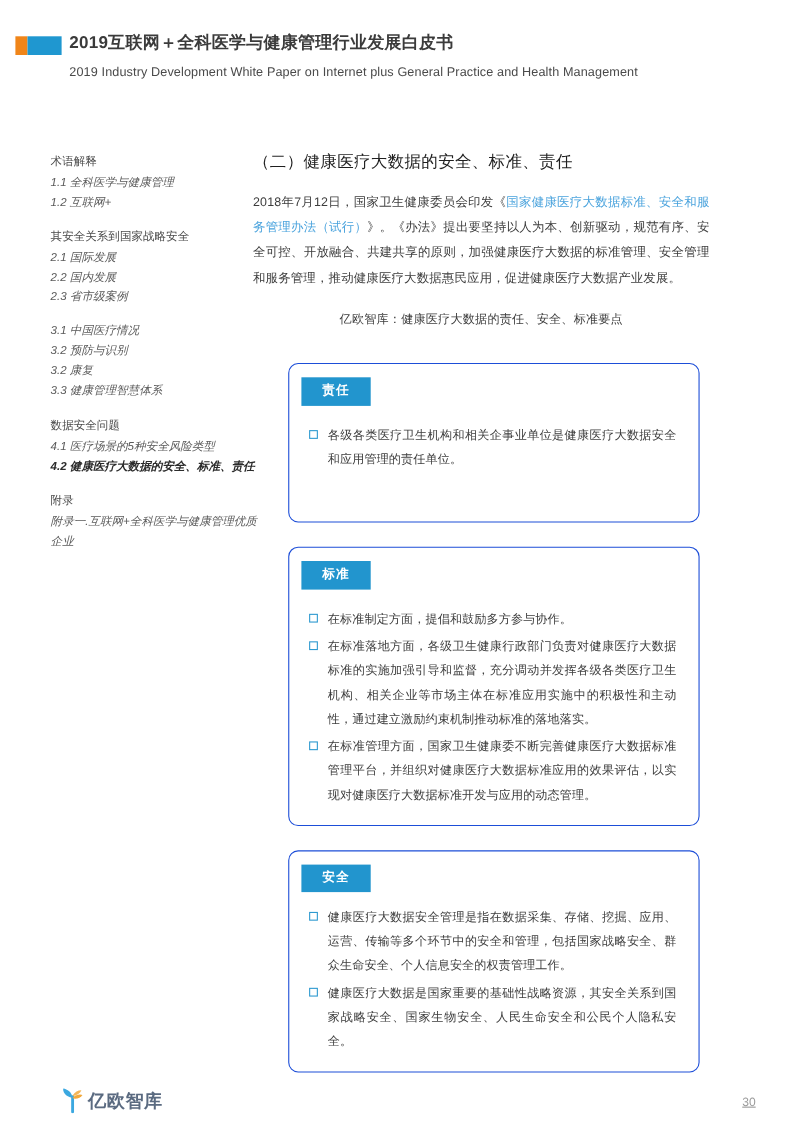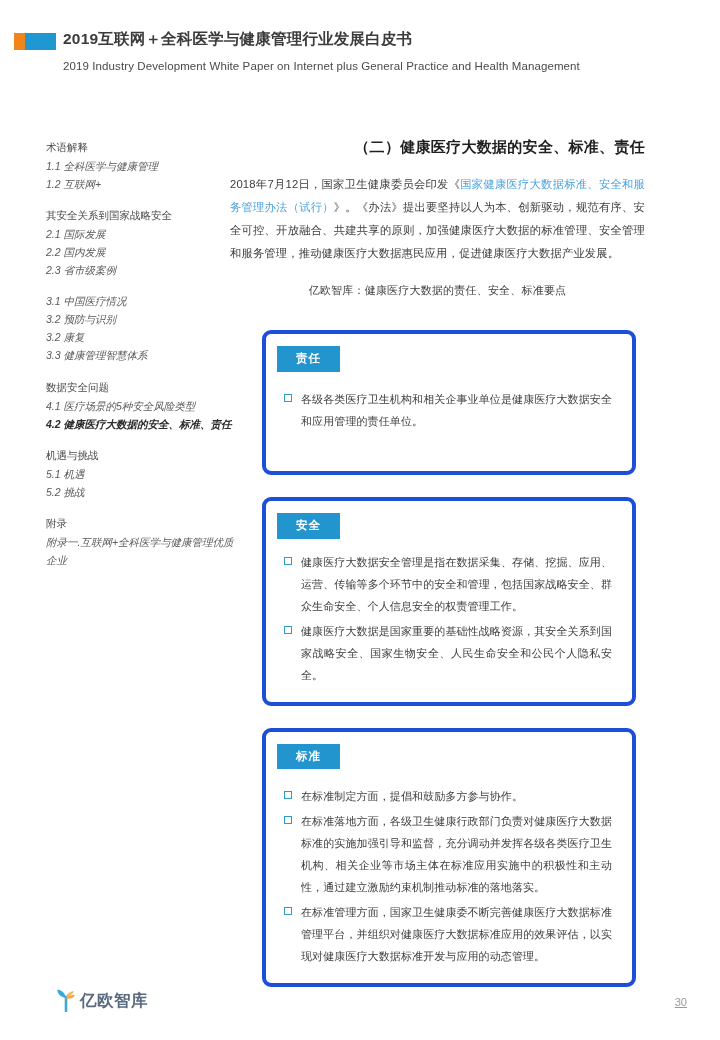--- a/index.html
+++ b/index.html
@@ -83,25 +83,24 @@
   
   .main {
     position: absolute;
     top: 138px;
     left: 230px;
     width: 415px;
   }
 
   .section-title {
     font-size: 15px;
-    font-weight: bold;
+    font-weight: normal;
     color: #1f1f1f;
     letter-spacing: 0.3px;
     margin-bottom: 16px;
-    text-align: right;
   }
 
   .body-para {
     font-size: 11.3px;
     line-height: 2.05;
     color: #3d3d3d;
     text-align: justify;
     letter-spacing: 0.15px;
   }
   .body-para .doc-link {
@@ -118,21 +117,21 @@
 
   
   .cards {
     position: absolute;
     top: 330px;
     left: 262px;
     width: 374px;
   }
   .card {
     position: relative;
-    border: 4px solid #1d4ed8;
+    border: 1px solid #1d4ed8;
     border-radius: 9px;
     background: #ffffff;
     margin-bottom: 22px;
     padding: 0 0 14px 0;
   }
   .card:last-child { margin-bottom: 0; }
 
   .card-tab {
     display: inline-block;
     background: #2295ce;
@@ -239,25 +238,20 @@
     <div class="toc-item">3.2 康复</div>
     <div class="toc-item">3.3 健康管理智慧体系</div>
   </div>
 
   <div class="toc-group">
     <div class="toc-heading">数据安全问题</div>
     <div class="toc-item">4.1 医疗场景的5种安全风险类型</div>
     <div class="toc-item active">4.2 健康医疗大数据的安全、标准、责任</div>
   </div>
 
-  <div class="toc-group">
-    <div class="toc-heading">机遇与挑战</div>
-    <div class="toc-item">5.1 机遇</div>
-    <div class="toc-item">5.2 挑战</div>
-  </div>
 
   <div class="toc-group">
     <div class="toc-heading">附录</div>
     <div class="toc-item">附录一.互联网+全科医学与健康管理优质企业</div>
   </div>
 
 </nav>
 
 <main class="main">
   <h1 class="section-title">（二）健康医疗大数据的安全、标准、责任</h1>
@@ -270,48 +264,48 @@
   <div class="card card-1">
     <div class="card-tab">责任</div>
     <div class="card-body">
       <div class="bullet-row">
         <span class="bullet-mark"></span>
         <span class="bullet-text">各级各类医疗卫生机构和相关企事业单位是健康医疗大数据安全和应用管理的责任单位。</span>
       </div>
     </div>
   </div>
 
+  <div class="card card-3">
+    <div class="card-tab">标准</div>
+    <div class="card-body">
+      <div class="bullet-row">
+        <span class="bullet-mark"></span>
+        <span class="bullet-text">在标准制定方面，提倡和鼓励多方参与协作。</span>
+      </div>
+      <div class="bullet-row">
+        <span class="bullet-mark"></span>
+        <span class="bullet-text">在标准落地方面，各级卫生健康行政部门负责对健康医疗大数据标准的实施加强引导和监督，充分调动并发挥各级各类医疗卫生机构、相关企业等市场主体在标准应用实施中的积极性和主动性，通过建立激励约束机制推动标准的落地落实。</span>
+      </div>
+      <div class="bullet-row">
+        <span class="bullet-mark"></span>
+        <span class="bullet-text">在标准管理方面，国家卫生健康委不断完善健康医疗大数据标准管理平台，并组织对健康医疗大数据标准应用的效果评估，以实现对健康医疗大数据标准开发与应用的动态管理。</span>
+      </div>
+    </div>
+  </div>
+
   <div class="card card-2">
     <div class="card-tab">安全</div>
     <div class="card-body tight">
       <div class="bullet-row">
         <span class="bullet-mark"></span>
         <span class="bullet-text">健康医疗大数据安全管理是指在数据采集、存储、挖掘、应用、运营、传输等多个环节中的安全和管理，包括国家战略安全、群众生命安全、个人信息安全的权责管理工作。</span>
       </div>
       <div class="bullet-row">
         <span class="bullet-mark"></span>
         <span class="bullet-text">健康医疗大数据是国家重要的基础性战略资源，其安全关系到国家战略安全、国家生物安全、人民生命安全和公民个人隐私安全。</span>
-      </div>
-    </div>
-  </div>
-
-  <div class="card card-3">
-    <div class="card-tab">标准</div>
-    <div class="card-body">
-      <div class="bullet-row">
-        <span class="bullet-mark"></span>
-        <span class="bullet-text">在标准制定方面，提倡和鼓励多方参与协作。</span>
-      </div>
-      <div class="bullet-row">
-        <span class="bullet-mark"></span>
-        <span class="bullet-text">在标准落地方面，各级卫生健康行政部门负责对健康医疗大数据标准的实施加强引导和监督，充分调动并发挥各级各类医疗卫生机构、相关企业等市场主体在标准应用实施中的积极性和主动性，通过建立激励约束机制推动标准的落地落实。</span>
-      </div>
-      <div class="bullet-row">
-        <span class="bullet-mark"></span>
-        <span class="bullet-text">在标准管理方面，国家卫生健康委不断完善健康医疗大数据标准管理平台，并组织对健康医疗大数据标准应用的效果评估，以实现对健康医疗大数据标准开发与应用的动态管理。</span>
       </div>
     </div>
   </div>
 
 </section>
 
 <div class="footer-logo">
   <span class="logo-glyph">
     <svg width="22" height="24" viewBox="0 0 22 24">
       <path d="M11 23 L11 9" stroke="#3ba8e0" stroke-width="2.6" fill="none" stroke-linecap="round"></path>

